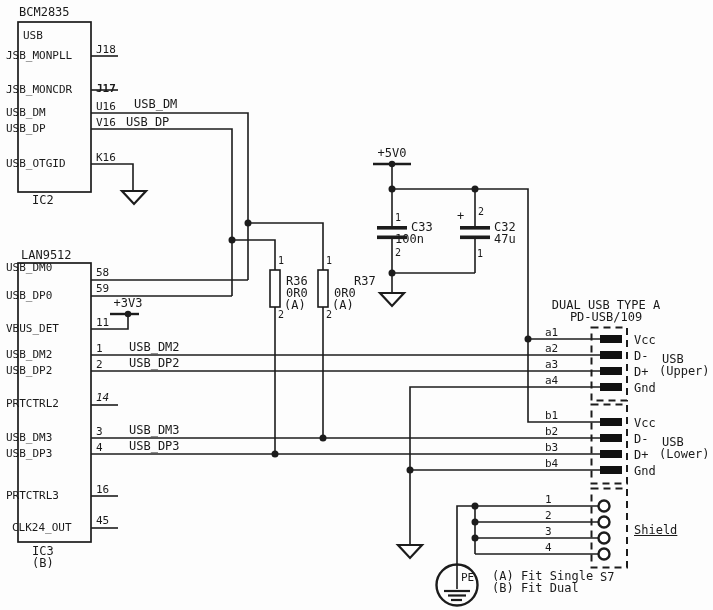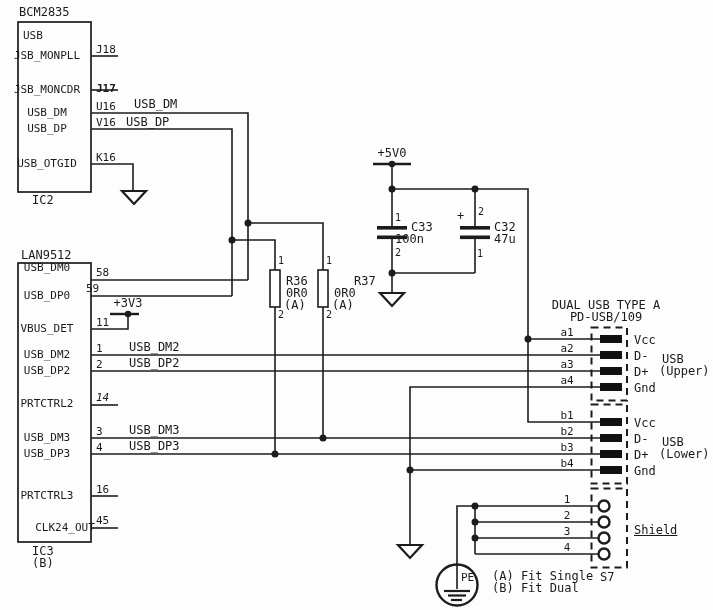--- a/index.html
+++ b/index.html
@@ -4,21 +4,21 @@
 <style>
   html,body{margin:0;padding:0;background:#ffffff;}
   .canvas{
     position:relative;width:713px;height:610px;background:#fdfdfd;overflow:hidden;
     font-family:"DejaVu Sans Mono", "Liberation Mono", monospace;color:#1a1a1a;
   }
   .canvas svg{position:absolute;left:0;top:0;}
   .lbl{position:absolute;font-size:12px;line-height:12px;white-space:nowrap;letter-spacing:0;}
   .s11{font-size:11px;line-height:11px;}
   .s10{font-size:10px;line-height:10px;}
-  .ra{text-align:center;}
+  .ra{text-align:left;}
   .ctr{text-align:center;}
 </style>
 </head>
 <body>
 
 <div class="canvas">
 
   <svg width="713" height="610" viewBox="0 0 713 610">
 
     <g stroke="#1c1c1c" stroke-width="1.6" fill="none">
@@ -152,36 +152,36 @@
   <div class="lbl s11 ra" style="left:6px;top:158px;width:82px;">USB_OTGID</div>
   <div class="lbl s11" style="left:96px;top:152px;">K16</div>
 
   <div class="lbl" style="left:21px;top:249px;">LAN9512</div>
   <div class="lbl" style="left:32px;top:545px;">IC3</div>
   <div class="lbl" style="left:32px;top:557px;">(B)</div>
 
   <div class="lbl s11 ra" style="left:6px;top:262px;width:82px;">USB_DM0</div>
   <div class="lbl s11" style="left:96px;top:267px;">58</div>
   <div class="lbl s11 ra" style="left:6px;top:290px;width:82px;">USB_DP0</div>
-  <div class="lbl s11" style="left:86px;top:283px;text-align:right;">59</div>
+  <div class="lbl s11" style="left:96px;top:283px;text-align:right;">59</div>
   <div class="lbl s11 ra" style="left:6px;top:323px;width:82px;">VBUS_DET</div>
   <div class="lbl s11" style="left:96px;top:317px;">11</div>
   <div class="lbl s11 ra" style="left:6px;top:349px;width:82px;">USB_DM2</div>
   <div class="lbl s11" style="left:96px;top:343px;">1</div>
   <div class="lbl s11 ra" style="left:6px;top:365px;width:82px;">USB_DP2</div>
   <div class="lbl s11" style="left:96px;top:359px;">2</div>
   <div class="lbl s11 ra" style="left:6px;top:398px;width:82px;">PRTCTRL2</div>
   <div class="lbl s11" style="left:96px;top:392px;font-style:italic;">14</div>
   <div class="lbl s11 ra" style="left:6px;top:432px;width:82px;">USB_DM3</div>
   <div class="lbl s11" style="left:96px;top:426px;">3</div>
   <div class="lbl s11 ra" style="left:6px;top:448px;width:82px;">USB_DP3</div>
   <div class="lbl s11" style="left:96px;top:442px;">4</div>
   <div class="lbl s11 ra" style="left:6px;top:490px;width:82px;">PRTCTRL3</div>
   <div class="lbl s11" style="left:96px;top:484px;">16</div>
-  <div class="lbl s11 ra" style="left:24px;top:522px;width:82px;">CLK24_OUT</div>
+  <div class="lbl s11 ra" style="left:12px;top:522px;width:82px;">CLK24_OUT</div>
   <div class="lbl s11" style="left:96px;top:515px;">45</div>
 
   <div class="lbl" style="left:134px;top:98px;">USB_DM</div>
   <div class="lbl" style="left:126px;top:116px;">USB_DP</div>
   <div class="lbl" style="left:129px;top:341px;">USB_DM2</div>
   <div class="lbl" style="left:129px;top:357px;">USB_DP2</div>
   <div class="lbl" style="left:129px;top:424px;">USB_DM3</div>
   <div class="lbl" style="left:129px;top:440px;">USB_DP3</div>
 
   <div class="lbl ctr" style="left:370px;top:147px;width:44px;">+5V0</div>

